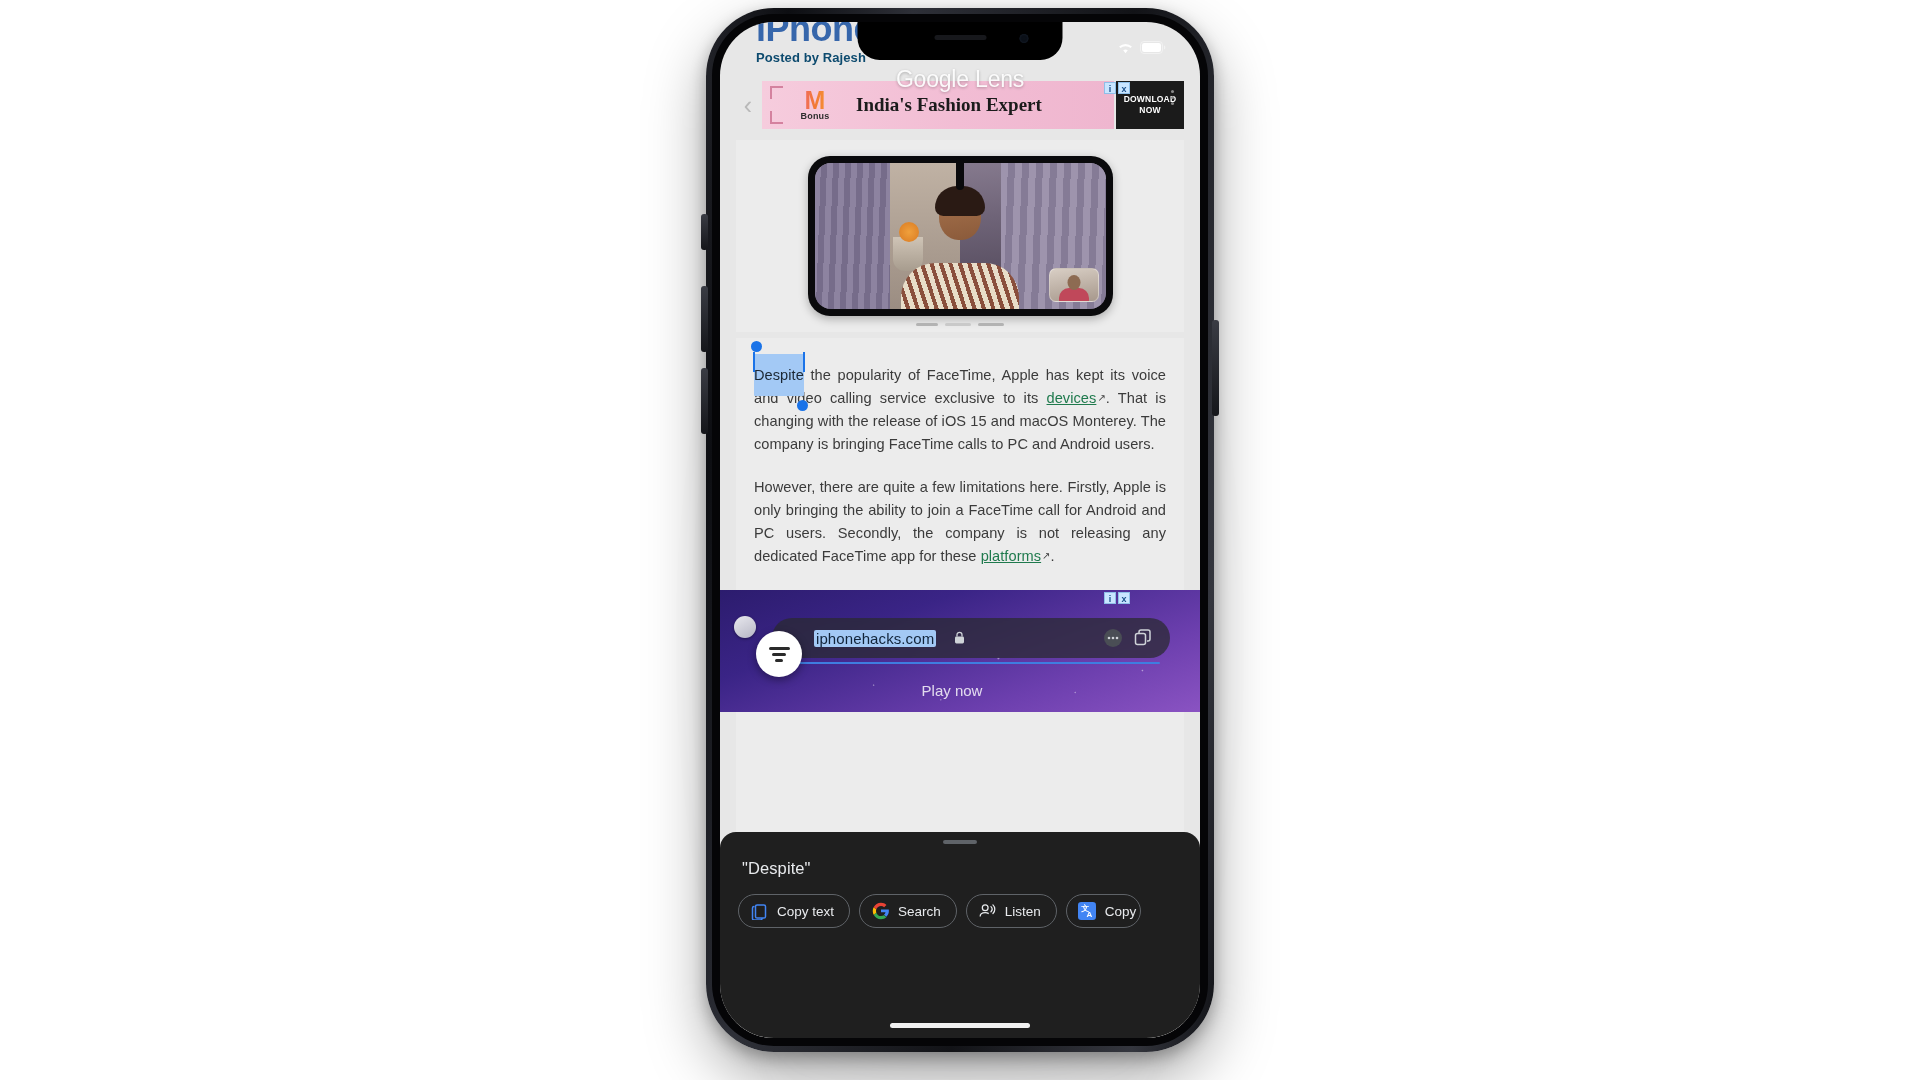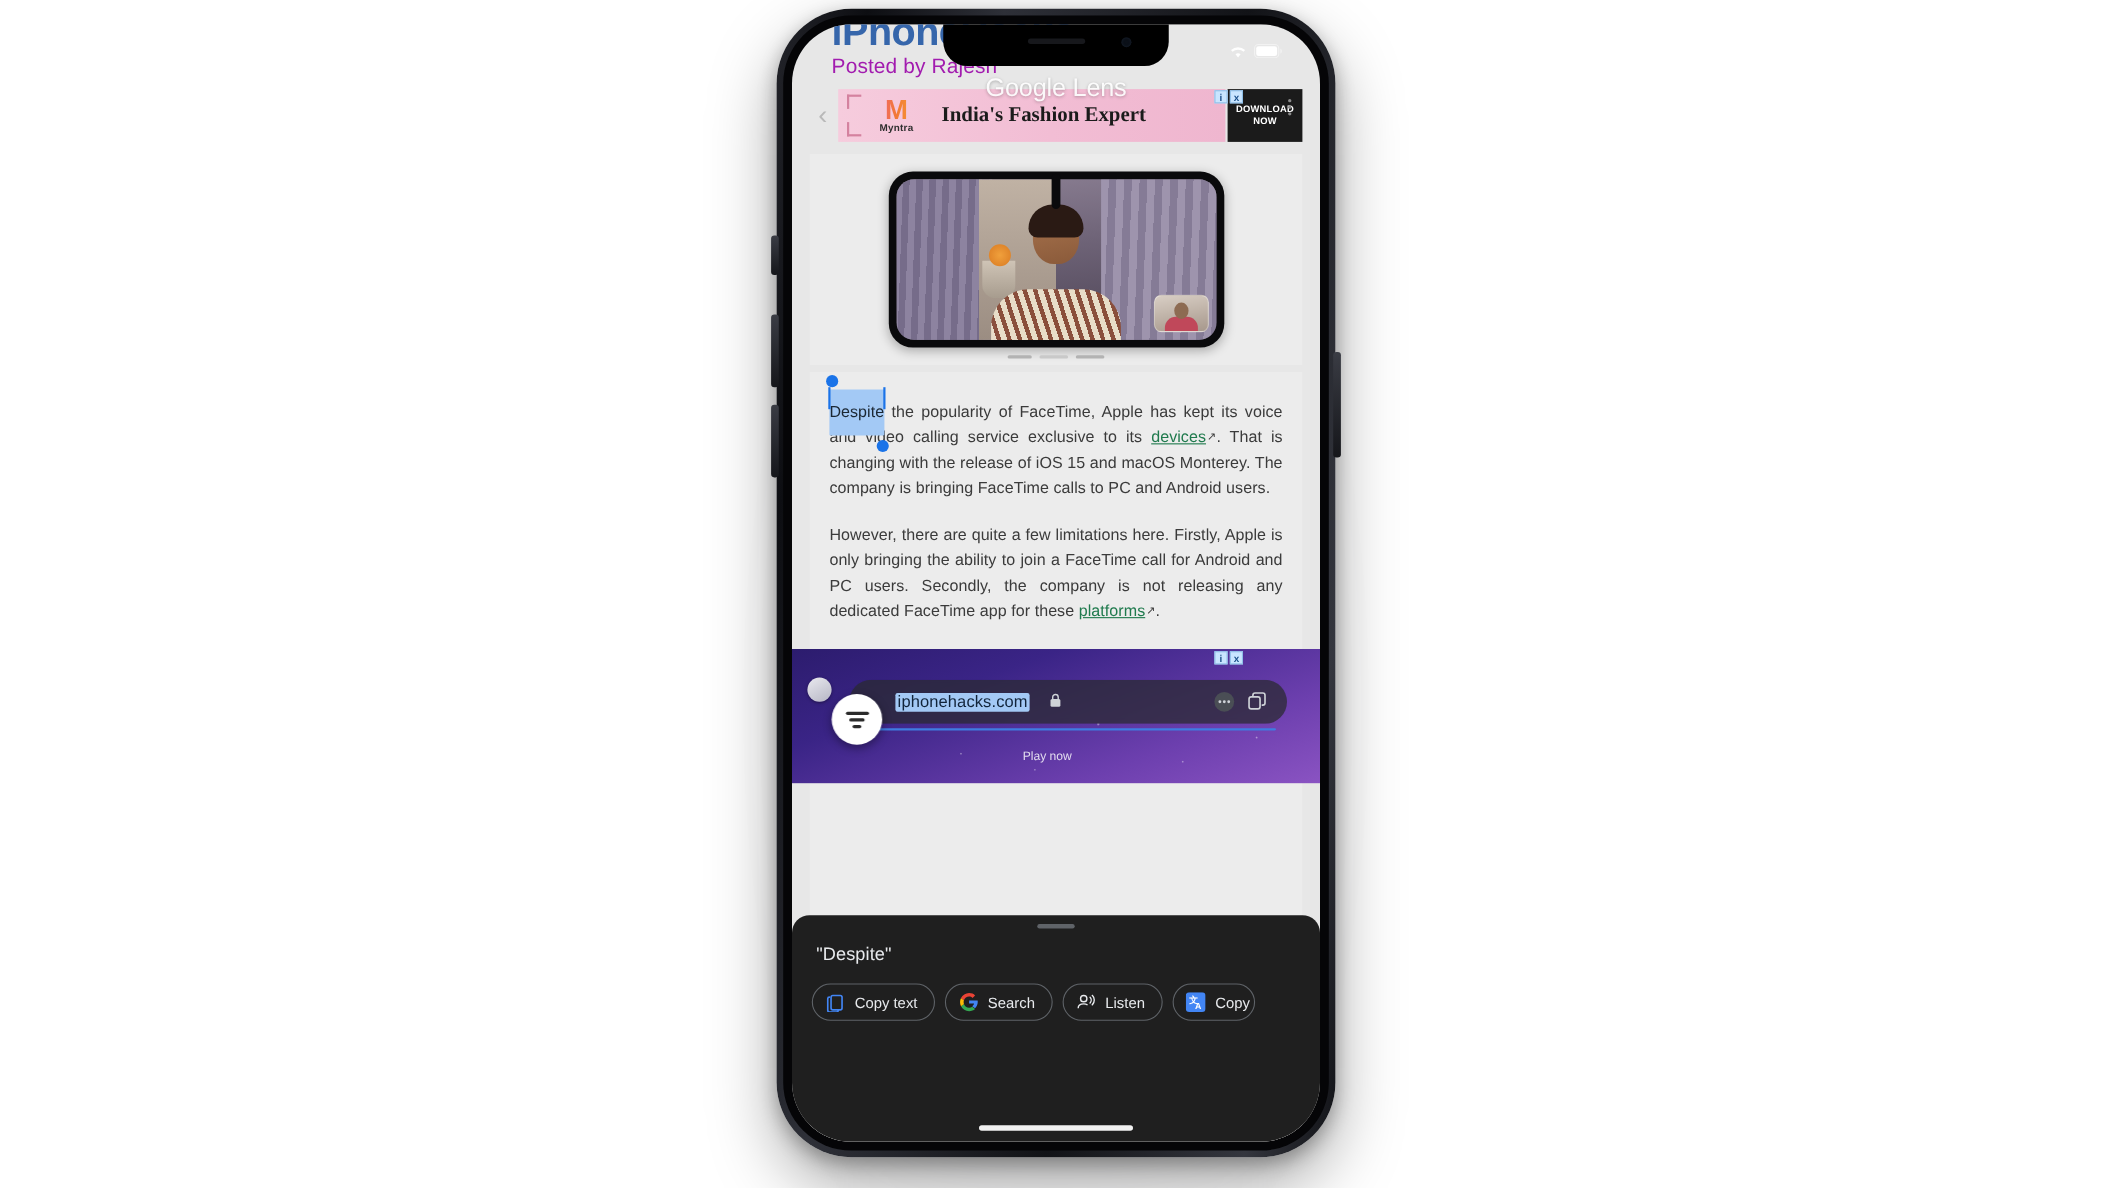--- a/index.html
+++ b/index.html
@@ -76,21 +76,21 @@
     position: absolute; left: 0; top: 0; right: 0; bottom: 0;
     background: #e7e7e7; overflow: hidden;
   }
   .site-title {
     position: absolute; left: 36px; top: -14px;
     font-size: 36px; font-weight: 700; color: #2d5fa8;
     letter-spacing: -.5px; opacity: .95;
   }
   .byline {
     position: absolute; left: 36px; top: 28px;
-    font-size: 19px; color: #a21caf; letter-spacing: .1px;
+    font-size: 13px; color: #0c4a6e; letter-spacing: .1px; font-weight: bold;
   }
 
   
   .adstrip {
     position: absolute; left: 16px; top: 58px; right: 16px; height: 50px;
     display: flex; align-items: center;
   }
   .ad-prev {
     width: 24px; text-align: center; font-size: 25px;
     color: #b9b9b9; font-weight: 300; line-height: 1;
@@ -250,21 +250,21 @@
     border-radius: 50%; background: linear-gradient(150deg,#e9e9ef,#b6b6c4);
     box-shadow: 0 1px 3px rgba(0,0,0,.4); z-index: 5;
   }
   .botad-head {
     position: absolute; left: 0; right: 0; top: 68px; text-align: center;
     font-size: 18px; font-weight: 800; color: #ffe9a8;
     text-shadow: 0 2px 4px rgba(0,0,0,.45); letter-spacing: .4px;
   }
   .botad-sub {
     position: absolute; left: 0; right: 16px; top: 92px; text-align: center;
-    font-size: 11px; color: rgba(255,255,255,.82);
+    font-size: 15px; color: rgba(255,255,255,.82);
   }
 
   
   .omnibox {
     position: absolute; left: 52px; right: 30px; top: 596px; height: 40px;
     background: rgba(42,42,48,.74); border-radius: 20px;
     display: flex; align-items: center; padding: 0 12px; z-index: 14;
     backdrop-filter: blur(2px);
   }
   .omni-url {
@@ -342,21 +342,21 @@
         <div class="site-title">iPhoneHacks</div>
         <div class="byline">Posted by Rajesh</div>
 
         <div class="adstrip">
           <div class="ad-prev">‹</div>
           <div class="ad-banner">
             <span class="ad-corner ad-c1"></span>
             <span class="ad-corner ad-c2"></span>
             <div class="myntra">
               <div class="myntra-m">M</div>
-              <div class="myntra-w">Myntra</div>
+              <div class="myntra-w">Bonus</div>
             </div>
             <div class="ad-head">India's Fashion Expert</div>
           </div>
           <div class="ad-cta">
             <span>DOWNLOAD</span>
             <span>NOW</span>
           </div>
         </div>
         <div class="ad-badges">
           <span class="ad-badge">i</span>

